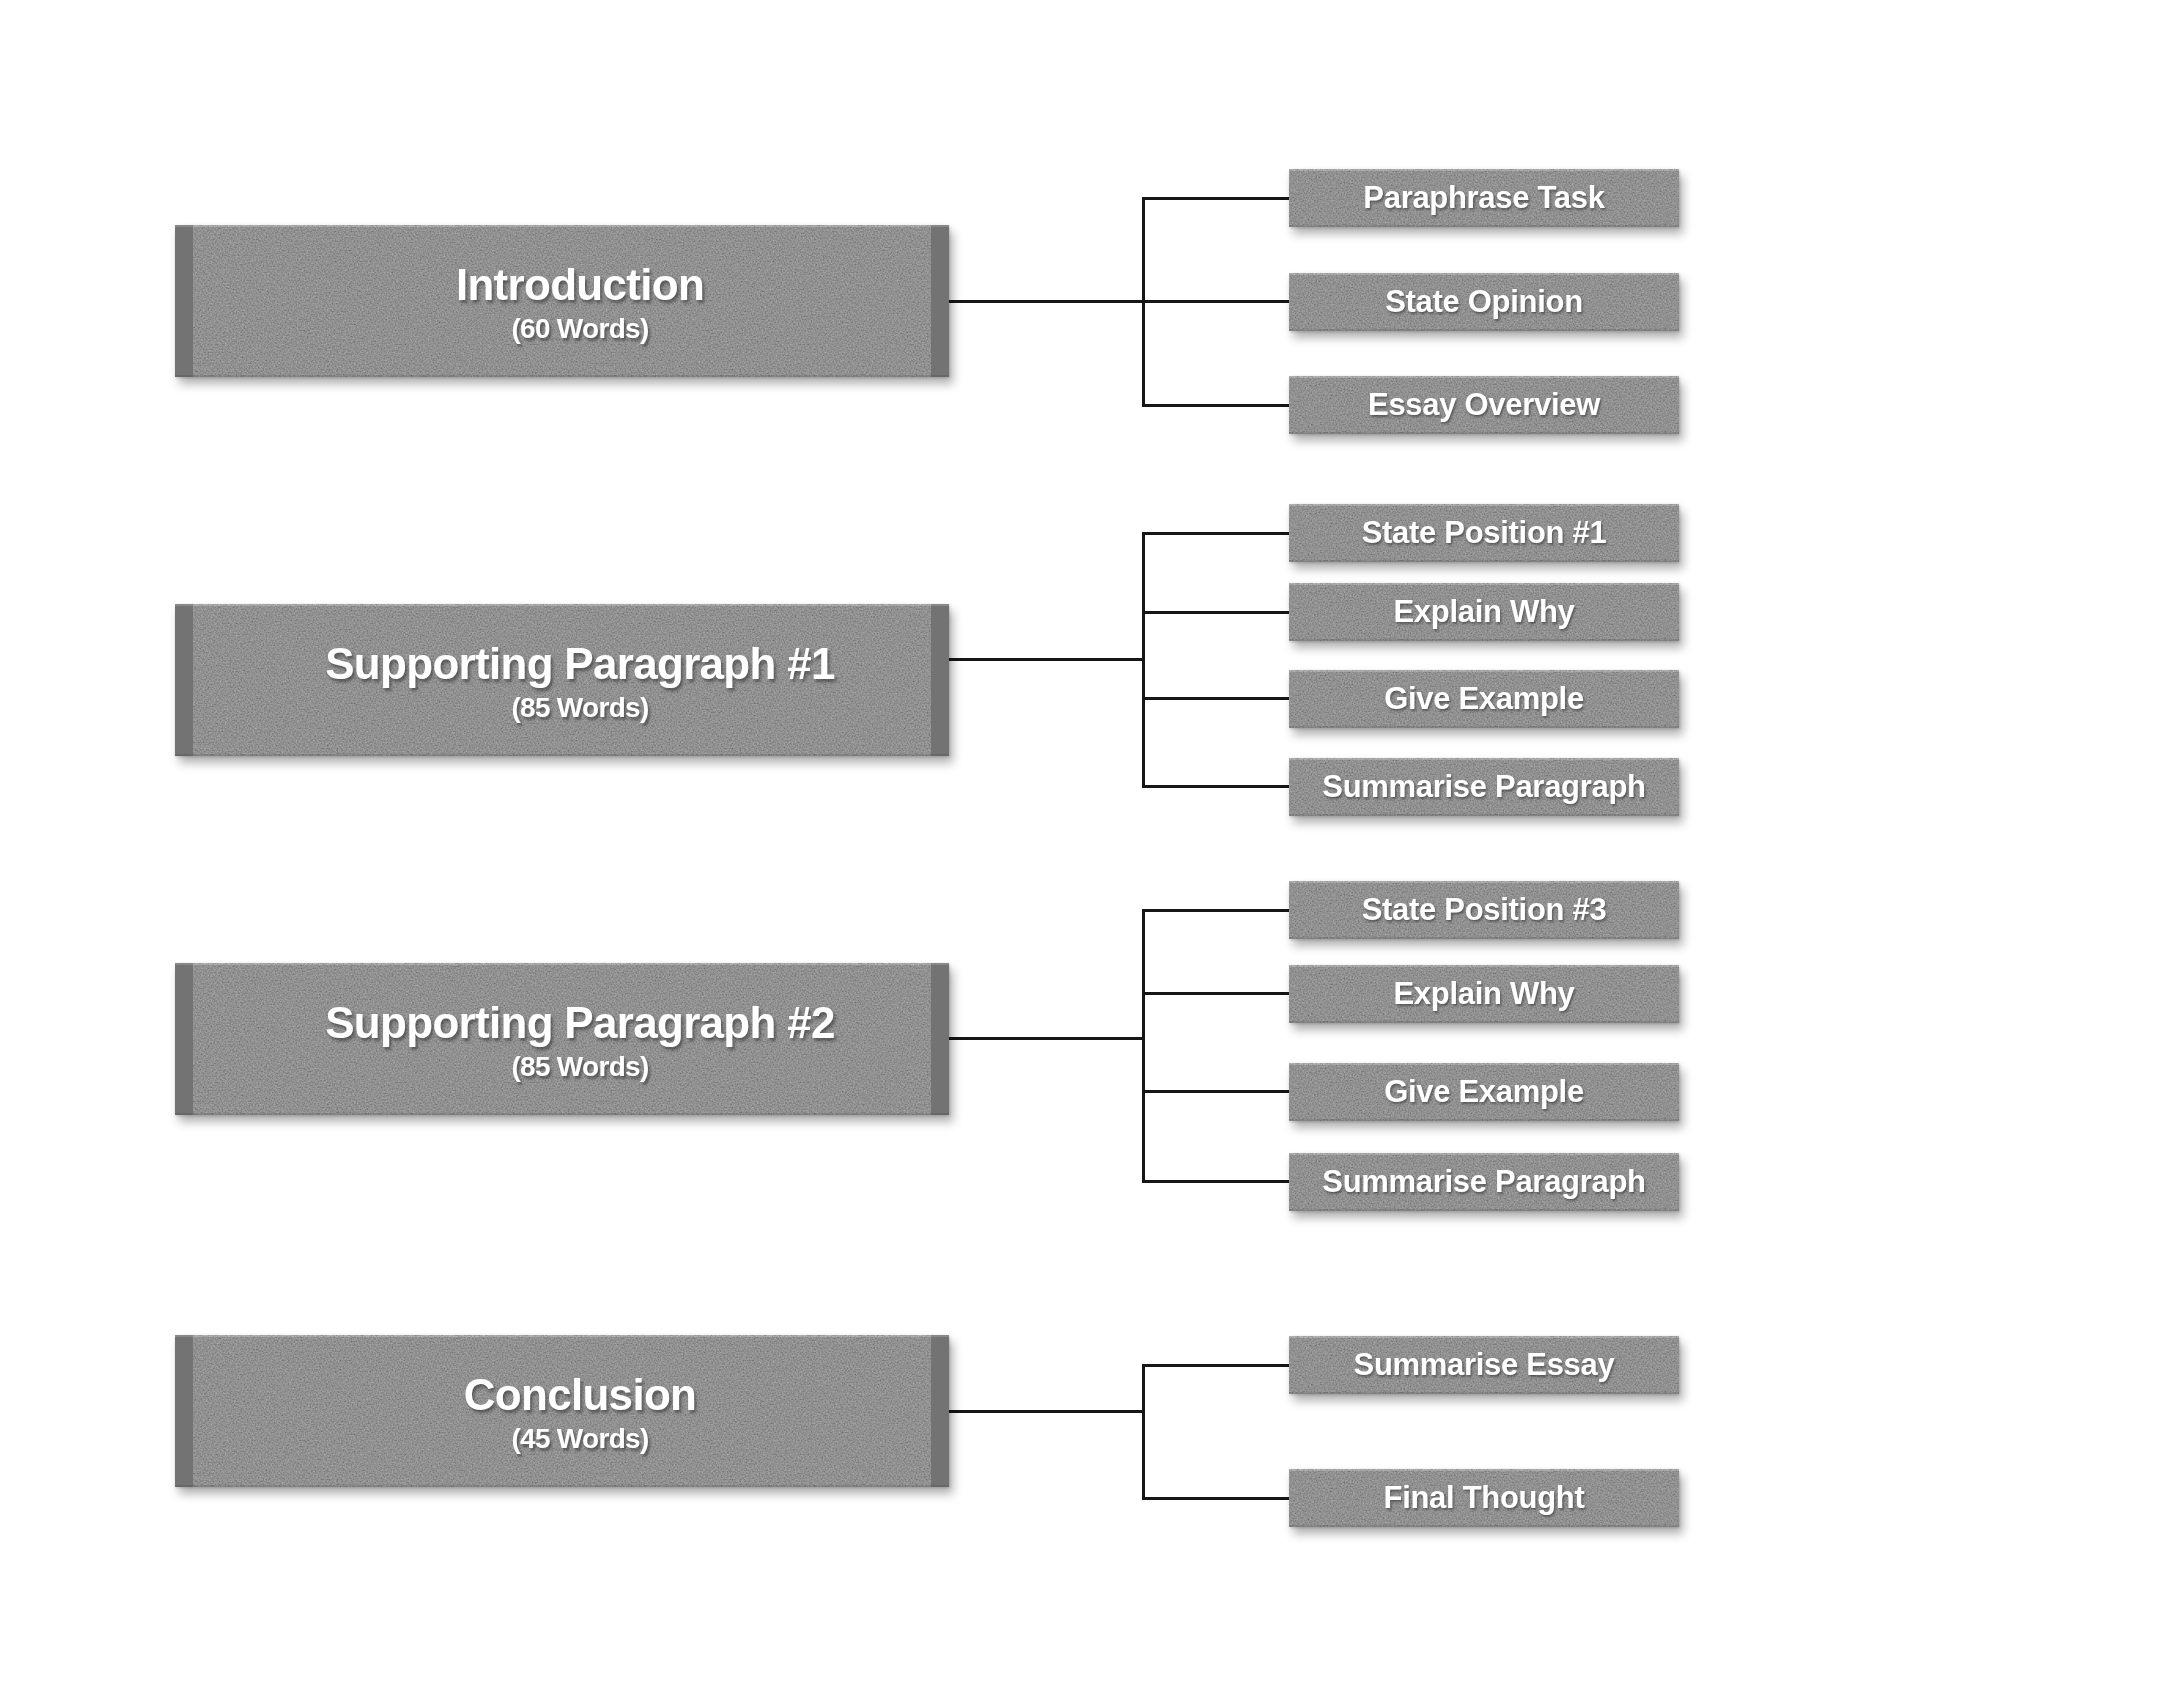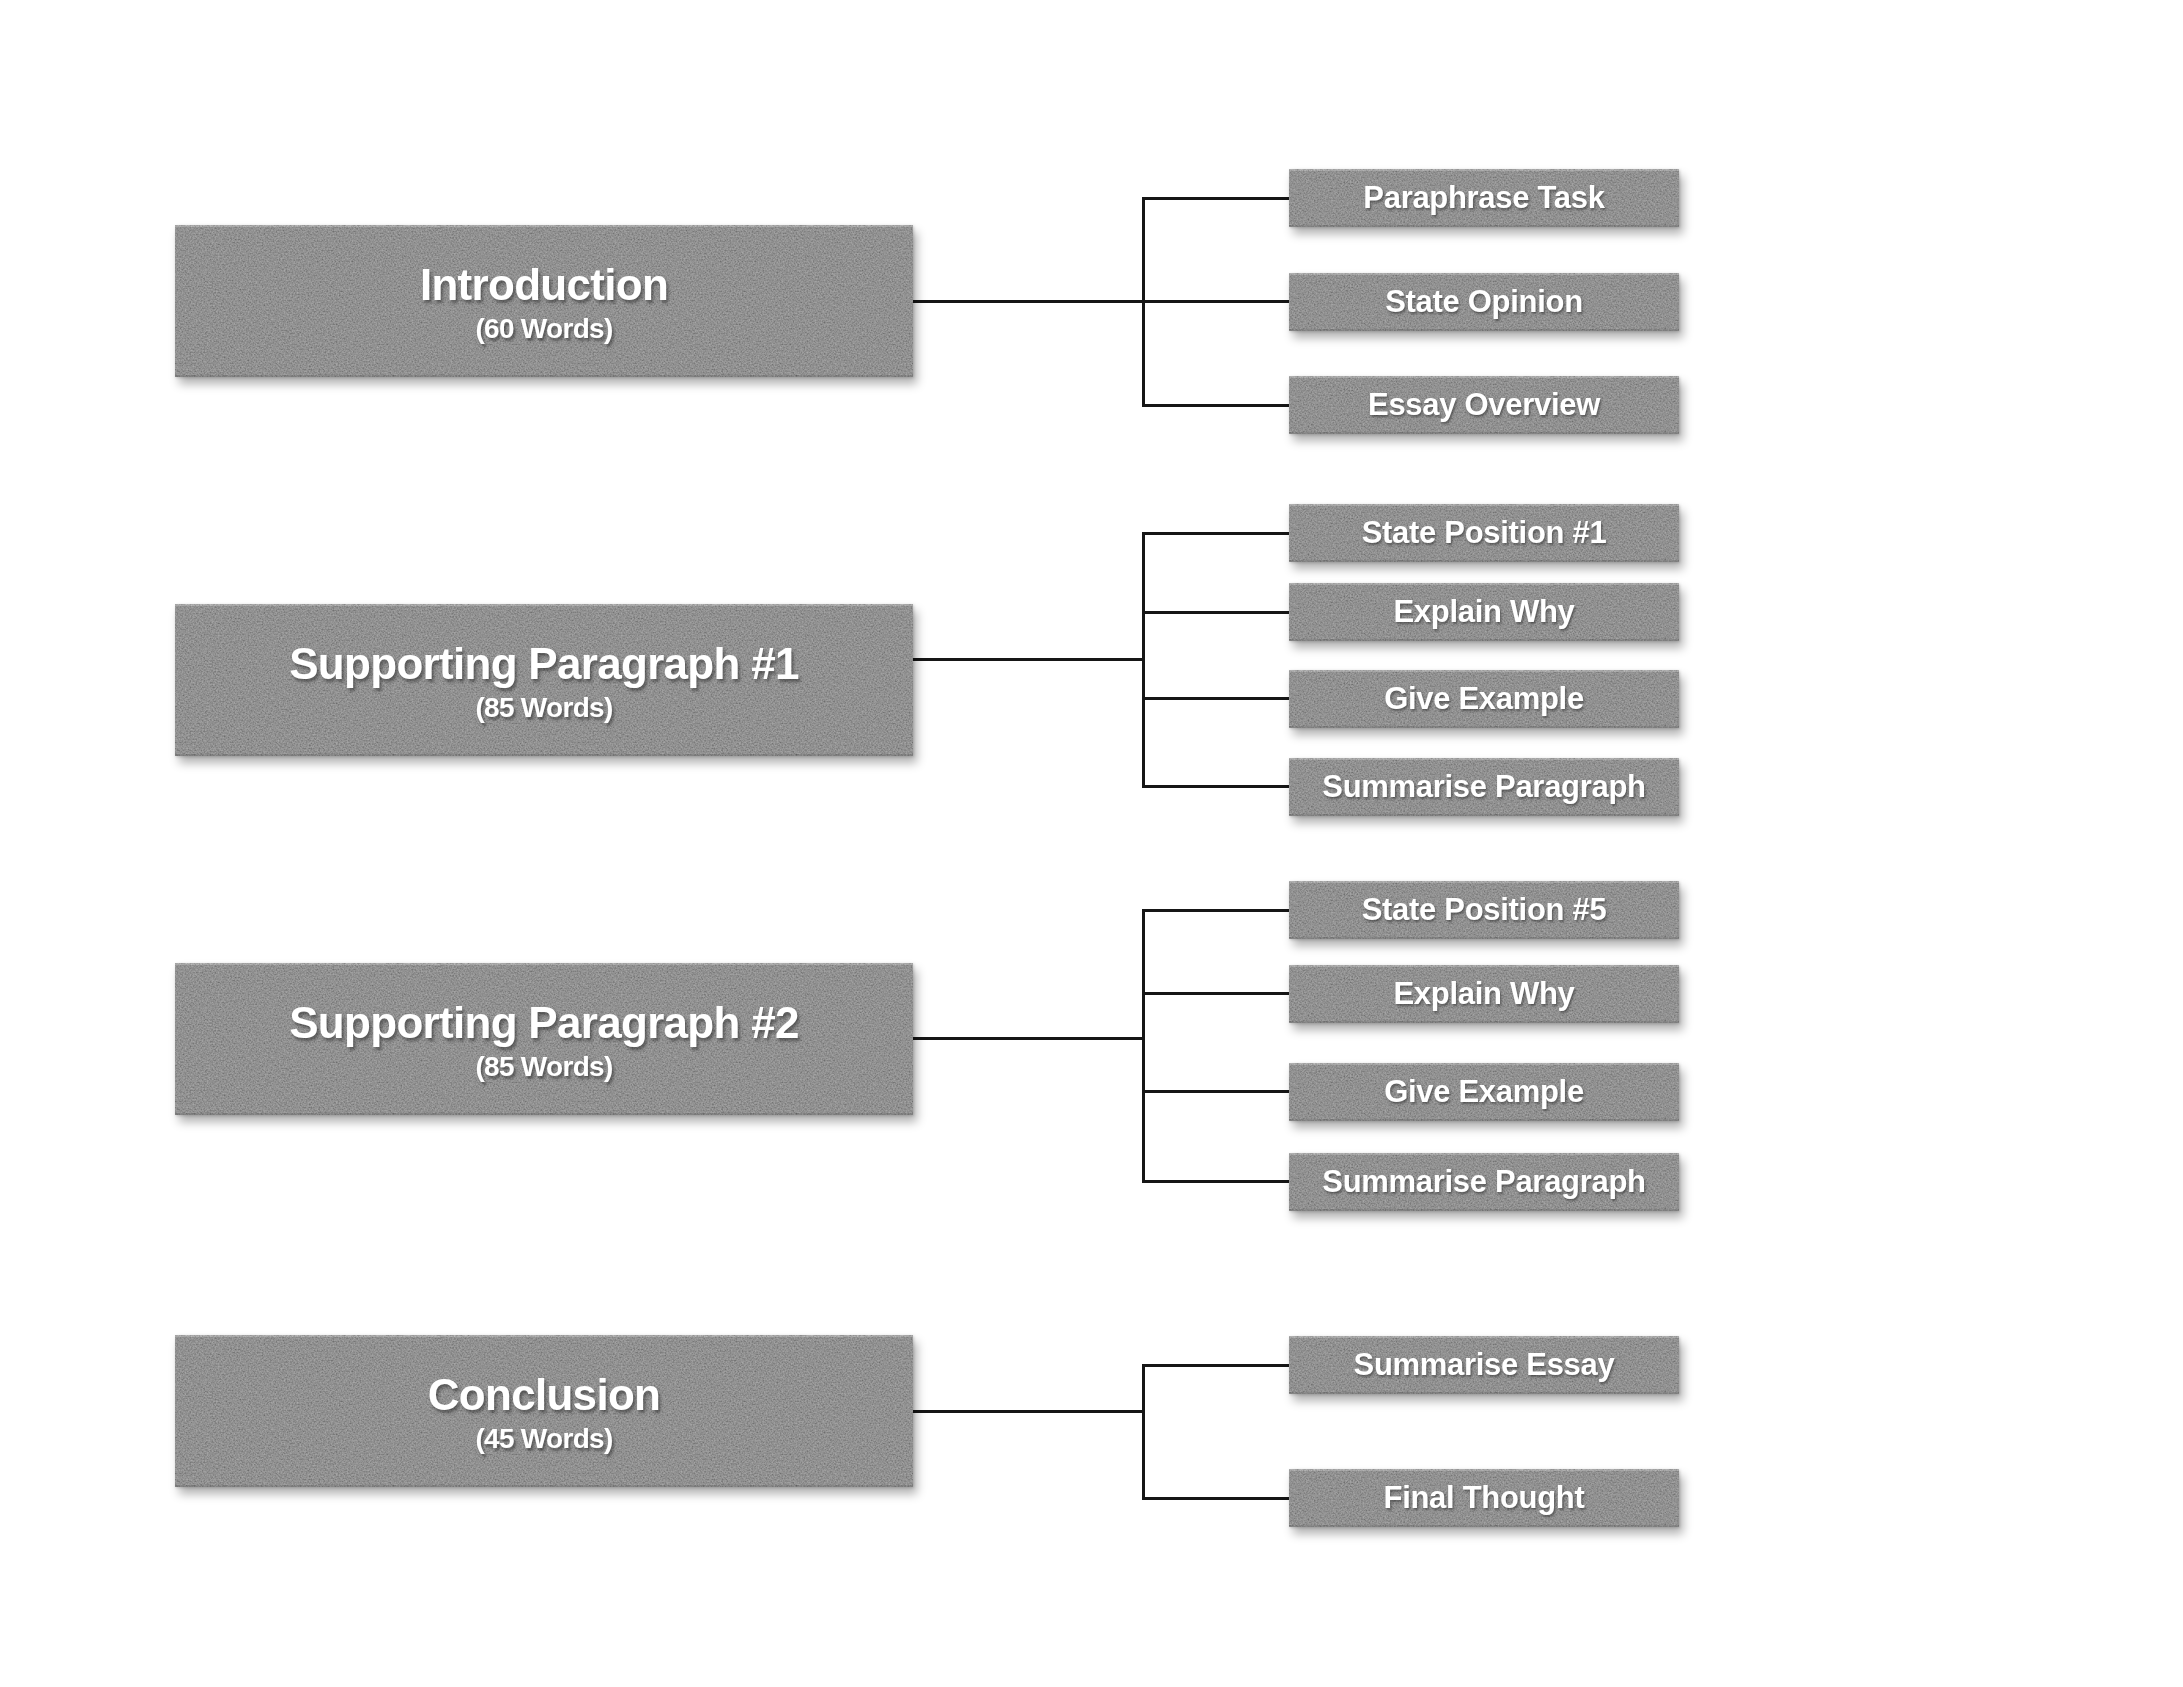--- a/index.html
+++ b/index.html
@@ -9,21 +9,21 @@
   }
   .box{
     position:absolute;background:#737373;color:#ffffff;
     display:flex;flex-direction:column;align-items:center;justify-content:center;
     text-align:center;font-weight:bold;
     box-shadow:4px 6.6px 9.3px rgba(0,0,0,0.30),
                0.7px 1.3px 2.6px rgba(0,0,0,0.18),
                inset 0 2px 0 rgba(255,255,255,0.16),
                inset 0 -2px 0 rgba(0,0,0,0.10);
   }
-  .parent{left:175px;width:738px;height:152px;}
+  .parent{left:175px;width:738px;height:152px;padding-left:36px;}
   .child{left:1289px;width:390px;height:58px;}
   .ttl{font-size:44px;line-height:1.25;letter-spacing:-0.7px;z-index:1;
        text-shadow:2px 3.3px 3.3px rgba(0,0,0,0.40);}
   .sub{font-size:28px;line-height:1.2;letter-spacing:-0.7px;z-index:1;
        text-shadow:2px 2.6px 2.6px rgba(0,0,0,0.40);}
   .lbl{font-size:31px;line-height:1.1;letter-spacing:-0.3px;z-index:1;
        text-shadow:1.3px 2px 2.6px rgba(0,0,0,0.40);}
   .tex{position:absolute;left:0;top:0;width:100%;height:100%;
        mix-blend-mode:overlay;opacity:0.55;pointer-events:none;}
   .ln{position:absolute;background:#161616;}
@@ -143,21 +143,21 @@
     <svg class="tex" viewBox="0 0 590 87" width="390" height="58">
         <rect width="100%" height="100%" filter="url(#grain)"></rect>
       </svg>
     <div class="lbl">Summarise Paragraph</div>
   </div>
 
   <div class="box child" style="top:881px">
     <svg class="tex" viewBox="0 0 590 87" width="390" height="58">
         <rect width="100%" height="100%" filter="url(#grain)"></rect>
       </svg>
-    <div class="lbl">State Position #5</div>
+    <div class="lbl">State Position #3</div>
   </div>
   <div class="box child" style="top:965px">
     <svg class="tex" viewBox="0 0 590 87" width="390" height="58">
         <rect width="100%" height="100%" filter="url(#grain)"></rect>
       </svg>
     <div class="lbl">Explain Why</div>
   </div>
   <div class="box child" style="top:1063px">
     <svg class="tex" viewBox="0 0 590 87" width="390" height="58">
         <rect width="100%" height="100%" filter="url(#grain)"></rect>

